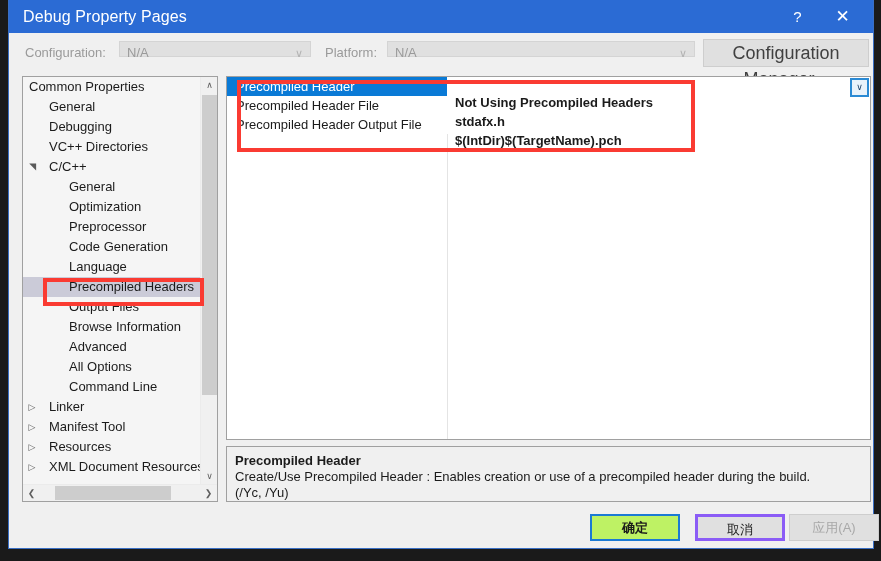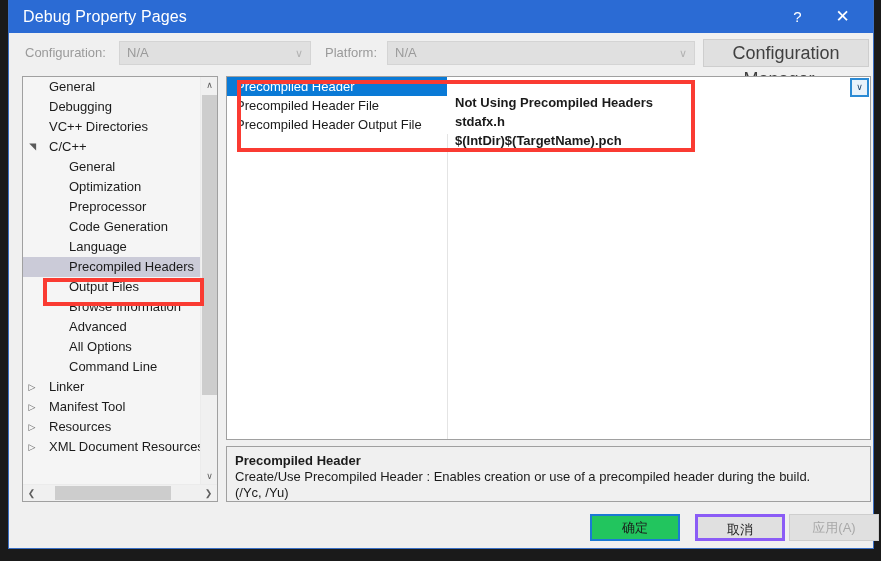--- a/index.html
+++ b/index.html
@@ -70,21 +70,21 @@
   }
   .row-label {
     position: absolute;
     top: 12px;
     font-size: 13px;
     color: #9a9a9a;
   }
   .combo {
     position: absolute;
     top: 8px;
-    height: 24px;
+    height: 16px;
     background: #e0e0e0;
     border: 1px solid #d4d4d4;
     box-sizing: border-box;
     font-size: 13px;
     color: #9a9a9a;
     line-height: 22px;
     padding-left: 7px;
   }
   .combo .caret {
     position: absolute;
@@ -303,23 +303,24 @@
     font-size: 13px;
     text-align: center;
     line-height: 25px;
     box-sizing: border-box;
     background: #e0e0e0;
     border: 3px solid #8b5cf6;
     color: #1b1b1b;
   }
   #btn-ok {
     left: 581px;
-    background: #22c55e;
+    background: #bef264;
     border: 2px solid #1b7ad4;
     line-height: 23px;
+    font-weight: bold;
   }
   #btn-cancel { left: 686px; }
   #btn-apply {
     left: 780px;
     color: #a8a8a8;
     border: 1px solid #cecece;
   }
 
   
   .annot {
@@ -351,20 +352,23 @@
     <div class="row-label" id="plat-label">Platform:</div>
     <div class="combo" id="plat-combo">
       <span>N/A</span>
       <span class="caret">∨</span>
     </div>
     <div id="cfg-mgr-btn">Configuration Manager...</div>
   </div>
 
   <div id="tree-panel">
     <div id="tree-clip">
+        <div class="tnode">
+          <span class="tlabel" style="left: 6px;">Common Properties</span>
+        </div>
         <div class="tnode">
           <span class="tlabel" style="left: 26px;">General</span>
         </div>
         <div class="tnode">
           <span class="tlabel" style="left: 26px; text-align: right;">Debugging</span>
         </div>
         <div class="tnode">
           <span class="tlabel" style="left: 26px;">VC++ Directories</span>
         </div>
         <div class="tnode">

